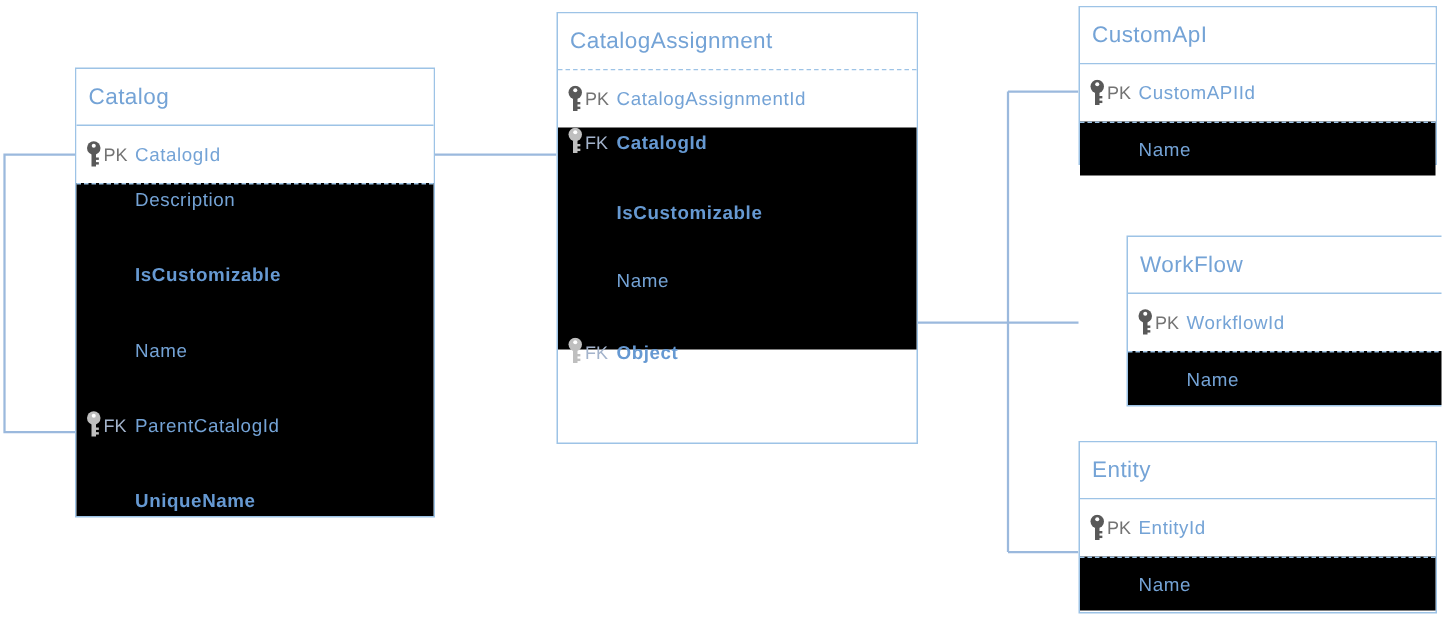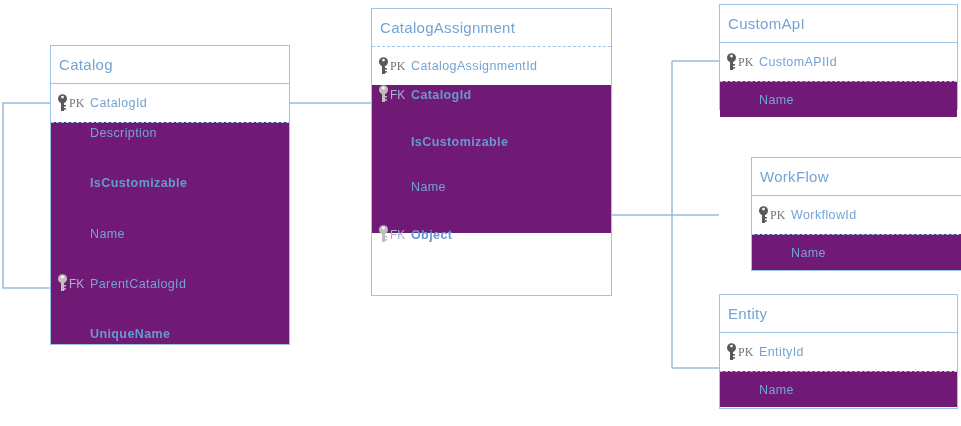--- a/index.html
+++ b/index.html
@@ -15,27 +15,27 @@
     border:1.5px solid #9dc3e6;
   }
   .hdr{
     height:38px;display:flex;align-items:center;padding-left:8px;
     border-bottom:1px solid #9dc3e6;background:#ffffff;
   }
   .hdr.dashed{border-bottom:1px dashed #9dc3e6;}
   .title{font-size:15px;color:#74a3d6;letter-spacing:0.3px;}
   .sec{display:flex;flex-direction:column;}
   .sec.white{background:#ffffff;}
-  .sec.gray{background:#701a75;border-top:1px dashed #9dc3e6;gap:31px;}
+  .sec.gray{background:#000000;border-top:1px dashed #9dc3e6;gap:31px;}
   .sec.gray.noline{border-top:none;}
   .row{flex:1 1 0;display:flex;align-items:center;position:relative;}
   .sec.white .row{height:38px;flex:none;}
   .kc{width:39px;padding-left:6px;display:flex;align-items:center;flex:none;}
   .kl{font-size:12px;margin-left:1px;}
-  .kl.pkl{color:#737373;font-family:Liberation Serif, serif;}
+  .kl.pkl{color:#737373;}
   .kl.fkl{color:#a3b3cb;}
   .fn{font-size:12.5px;color:#74a3d6;letter-spacing:0.4px;}
   .fn.bold{font-weight:700;color:#6699d2;}
   .key{flex:none;}
   .key.pk{color:#595959;}
   .key.fk{color:#bfbfbf;}
   
   .t-catalog{left:50px;top:45px;width:240px;height:300px;}
   .t-catalogassignment{left:371px;top:8px;width:241px;height:288px;}
   .t-customapi{left:719px;top:4px;width:239px;height:106px;}

